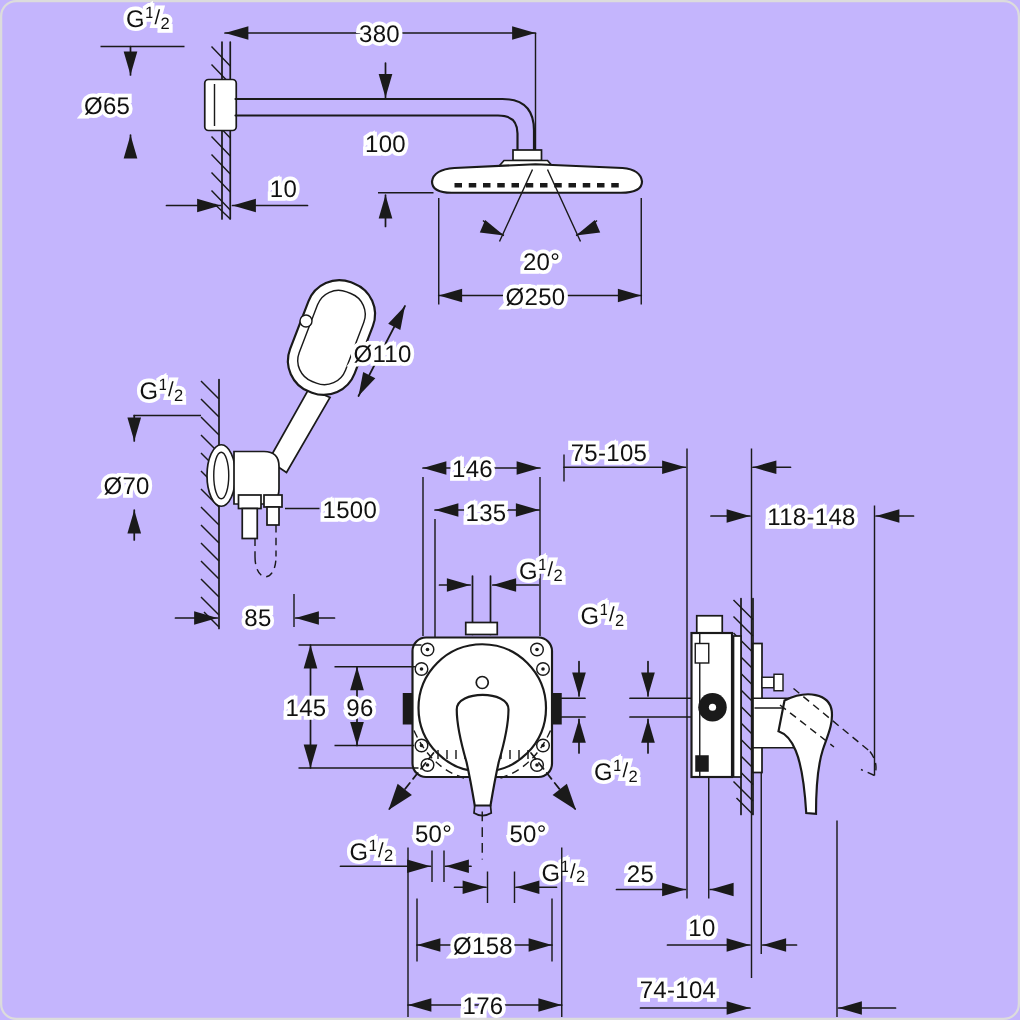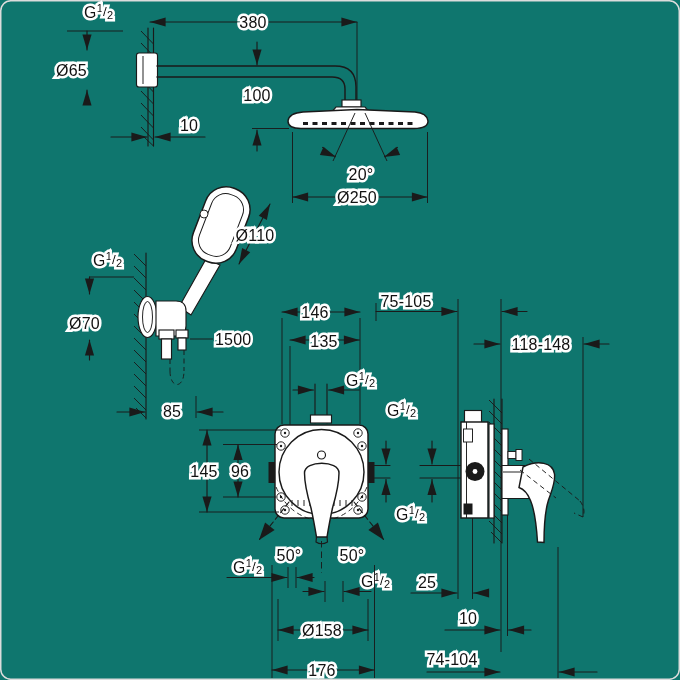--- a/index.html
+++ b/index.html
@@ -1,16 +1,16 @@
 <!DOCTYPE html>
 <html><head>
 <meta charset="utf-8">
 <style>
   html,body{margin:0;padding:0;background:#fff;}
-  .stage{width:680px;height:680px;position:relative;background:#0f766e;}
+  .stage{width:680px;height:680px;position:relative;background:#c4b5fd;}
   svg{display:block;}
   .ln{stroke:#1a1a1a;stroke-width:1.15;fill:none;stroke-linecap:round;}
   .ln2{stroke:#1a1a1a;stroke-width:1.45;fill:none;stroke-linecap:round;}
   .thin{stroke:#1a1a1a;stroke-width:0.95;fill:none;}
   .wht{fill:#ffffff;}
   .dark{fill:#1a1a1a;stroke:none;}
   .dash{stroke-dasharray:5,3.5;}
   .dashc{stroke-dasharray:6.5,4;}
   .noz{stroke:#1a1a1a;stroke-width:3;stroke-dasharray:5,4.5;fill:none;}
   text{font-family:"Liberation Sans","DejaVu Sans",sans-serif;}

